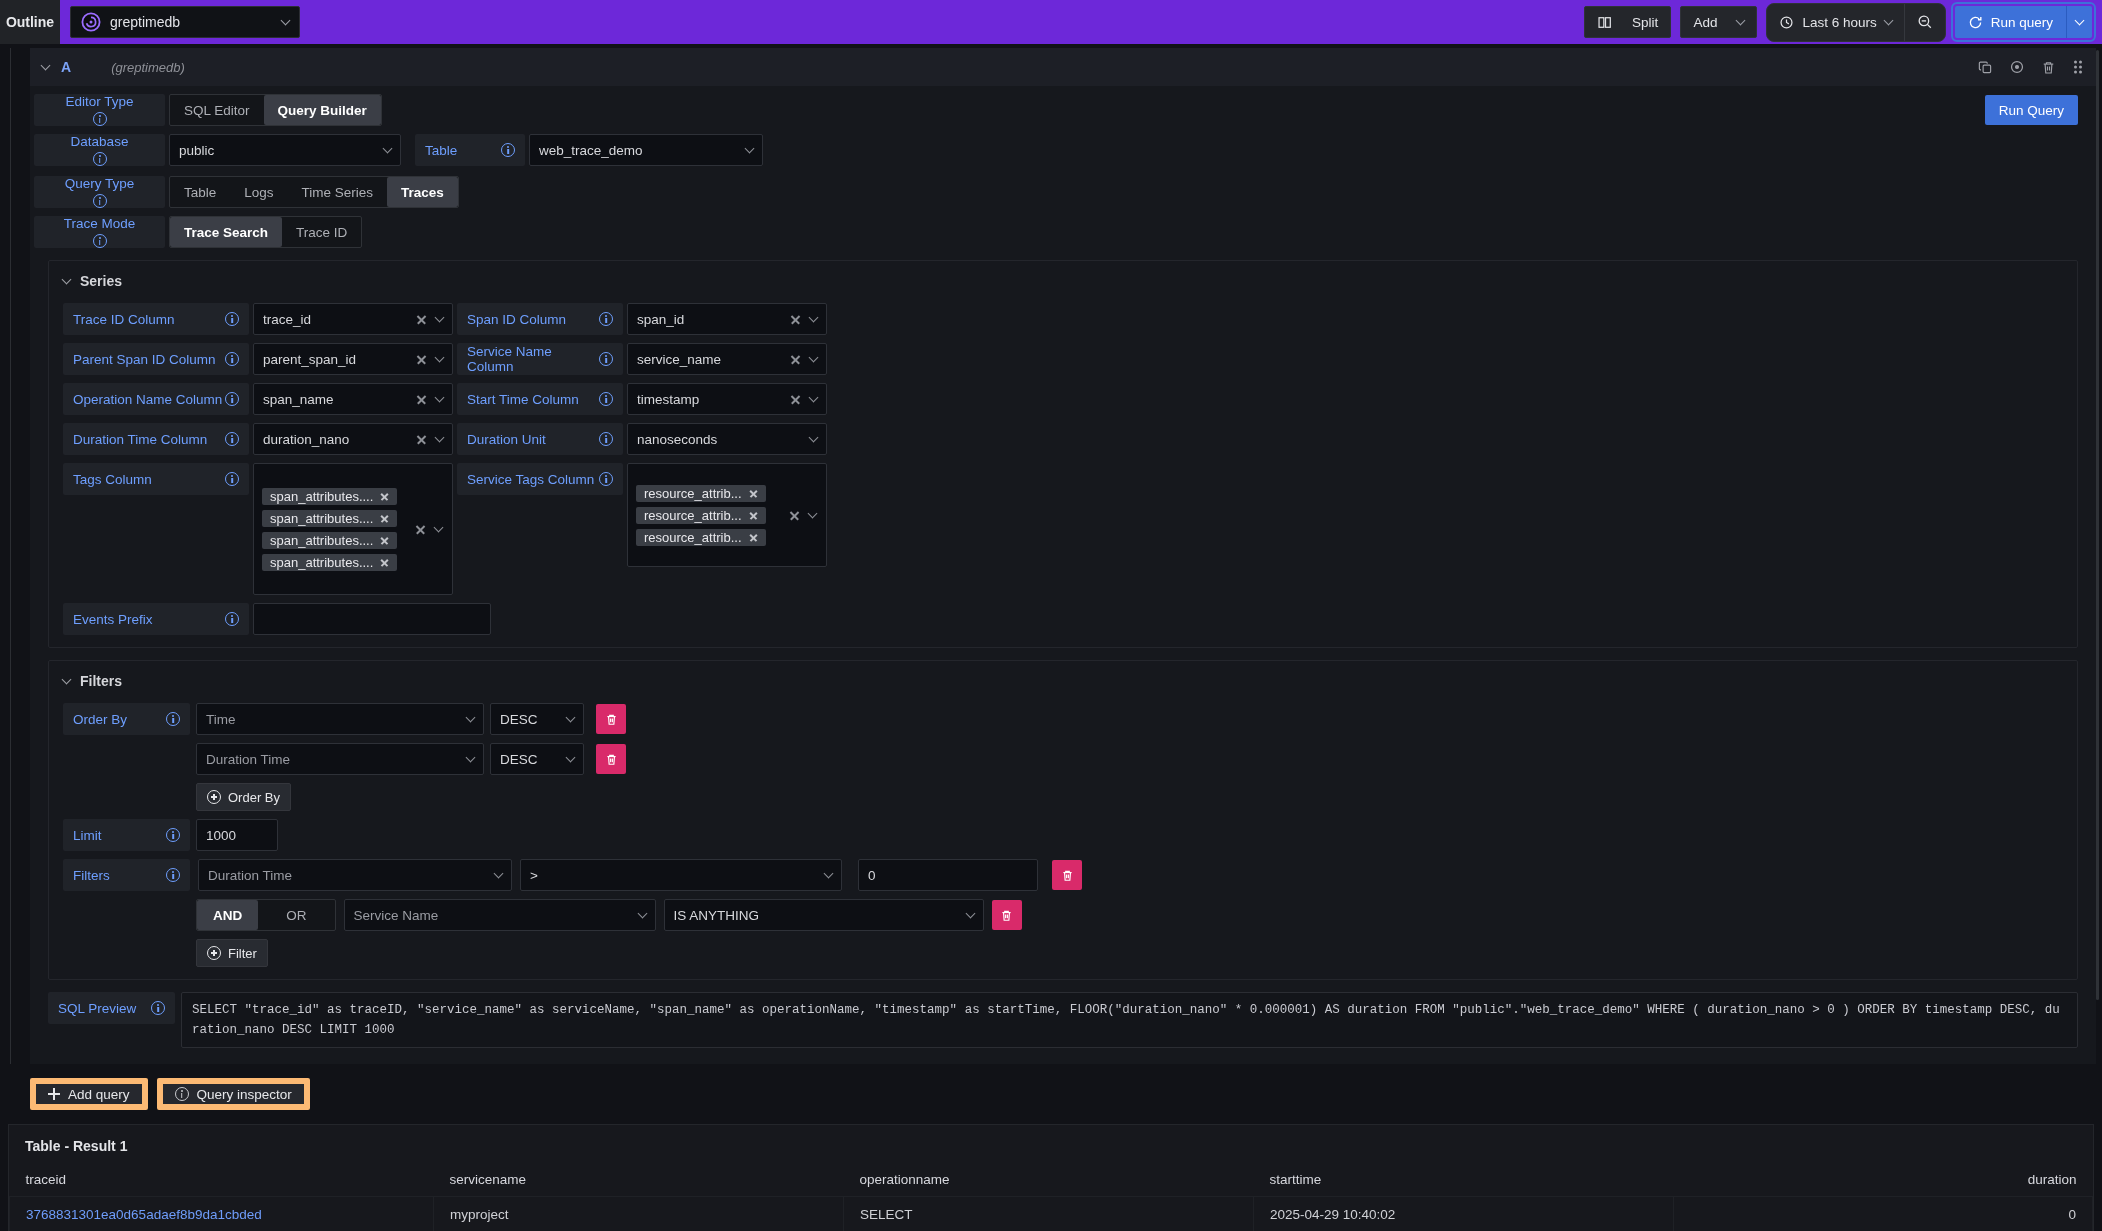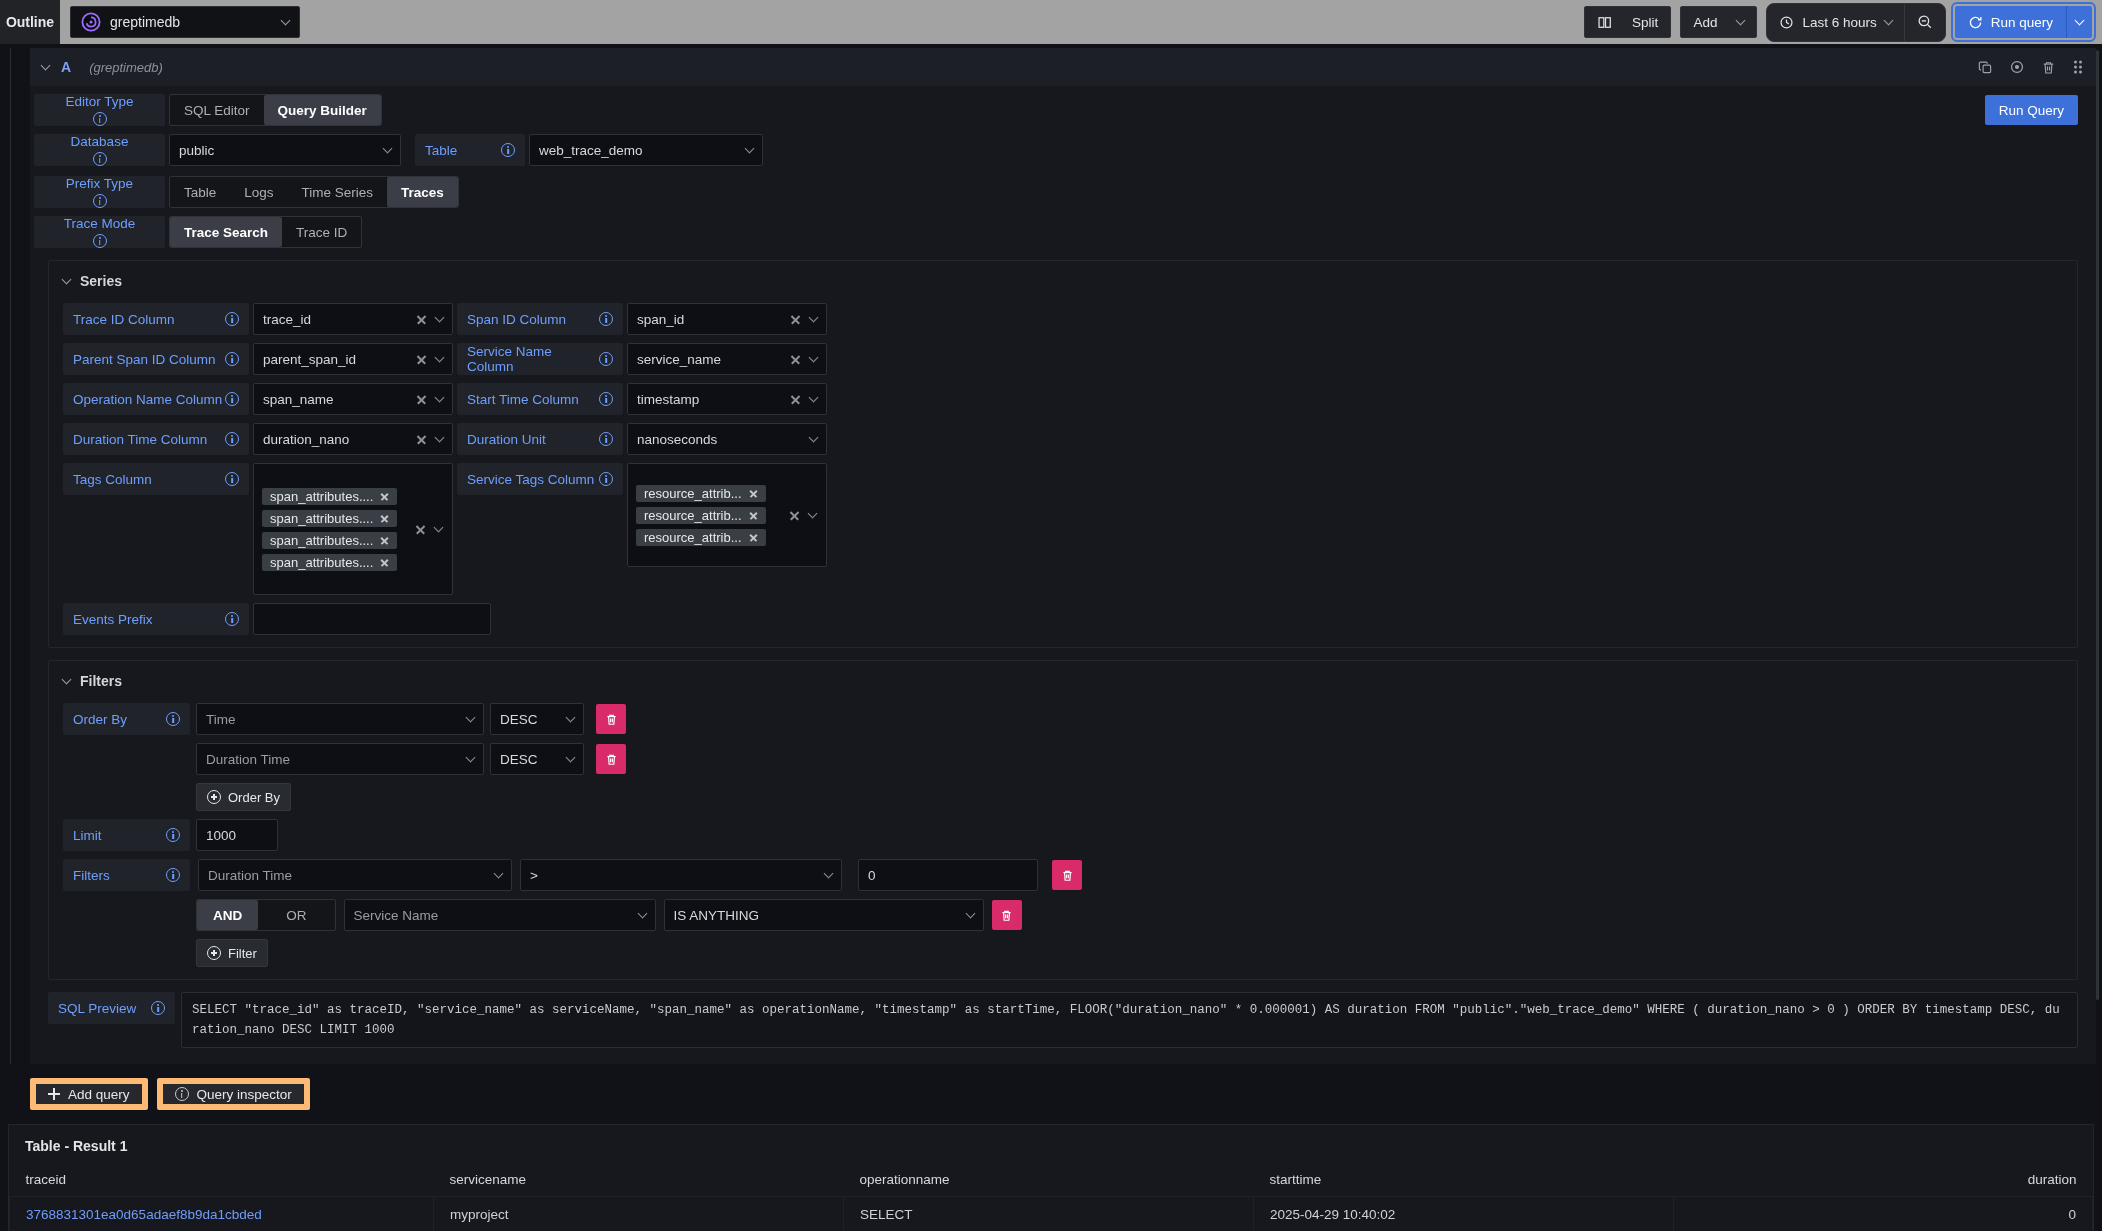--- a/index.html
+++ b/index.html
@@ -22,37 +22,37 @@
   .i-plus { width:12px;height:12px;position:relative;display:inline-block;flex:none; }
   .i-plus::before,.i-plus::after { content:"";position:absolute;background:currentColor; }
   .i-plus::before { left:0;top:5px;width:12px;height:1.6px; }
   .i-plus::after { top:0;left:5px;width:1.6px;height:12px; }
   .i-plusc { width:14px;height:14px;border:1.3px solid currentColor;border-radius:50%;position:relative;display:inline-block;flex:none; }
   .i-plusc::before,.i-plusc::after { content:"";position:absolute;background:currentColor; }
   .i-plusc::before { left:2.6px;top:5.4px;width:6.5px;height:1.4px; }
   .i-plusc::after { top:2.6px;left:5.4px;width:1.4px;height:6.5px; }
   svg { display:block; }
   
-  .topbar { height:44px;background:#a3a3a3;display:flex;align-items:center;padding-right:10px; }
+  .topbar { height:44px;background:#6d28d9;display:flex;align-items:center;padding-right:10px; }
   .outline-btn { height:44px;width:60px;background:#212327;color:#e8e9ec;font-weight:700;font-size:14px;display:flex;align-items:center;justify-content:center;flex:none; }
   .ds-picker { margin-left:10px;height:32px;width:230px;background:#101216;border:1px solid #2c2e34;border-radius:2px;display:flex;align-items:center;gap:9px;padding:0 10px;color:#e3e4e8;font-weight:500; }
   .ds-picker .i-chev { margin-left:auto;color:#9da0a8; }
   .tb-right { margin-left:auto;display:flex;align-items:center;gap:9px; }
   .tb-btn { height:32px;background:#24262b;border:1px solid #2f3238;border-radius:2px;color:#e3e4e8;font-weight:500;font-size:13.5px;display:flex;align-items:center;gap:20px;padding:0 12px;cursor:pointer; }
   .tb-group { display:flex;align-items:stretch;height:39px;border:1px solid #2f3238;border-radius:8px;background:#24262b; }
   .tb-group .seg { display:flex;align-items:center;gap:8px;padding:0 12px;color:#e3e4e8;font-weight:500;font-size:13.5px; }
   .tb-group .divider { width:1px;background:#35383e; }
   .runq { display:flex;align-items:stretch;height:32px;border-radius:2px;overflow:hidden;outline:2px solid #3d71d9;outline-offset:2px; }
   .runq .main { background:#3d71d9;color:#fff;display:flex;align-items:center;gap:8px;padding:0 13px;font-weight:500;font-size:13.5px; }
   .runq .caret { background:#3d71d9;border-left:1px solid #2b5cc0;width:26px;display:flex;align-items:center;justify-content:center;color:#fff; }
   
   .qwrap { margin:4px 6px 0 10px;border-left:1px solid #2c2e33;padding-left:19px; }
   .qhead { height:38px;background:#1d1f26;display:flex;align-items:center;padding:0 12px;gap:12px; }
   .qhead .refid { color:#7ba2f6;font-weight:700;font-size:14px; }
-  .qhead .dshint { color:#8e9097;font-style:italic;font-size:13px;margin-left:6px; }
+  .qhead .dshint { color:#8e9097;font-style:italic;font-size:13px;margin-left:28px; }
   .qhead .hicons { margin-left:auto;display:flex;align-items:center;gap:16px;color:#9fa1a8; }
   .qbody { background:#16181d;padding:8px 10px 16px 4px; }
   .frow { display:flex;align-items:center;gap:4px;margin-bottom:8px; }
   .flabel { display:flex;align-items:center;justify-content:space-between;background:#202329;color:#6e9fff;font-weight:500;font-size:13.5px;height:32px;padding:0 10px;border-radius:2px;flex:none; }
   .w-lbl { width:131px;flex-direction:column; } .w-lbl2 { width:110px; } .w-lblf { width:127px; }
   .seggrp { display:flex;align-items:center;height:32px;border:1px solid #2f3237;border-radius:2px;background:#131519;padding:0; }
   .seggrp .opt { height:30px;display:flex;align-items:center;padding:0 14px;color:#aeb0b6;font-size:13.5px;cursor:pointer;border-radius:2px; }
   .seggrp .opt.active { background:#3b3e46;color:#fff;font-weight:700; }
   .select { display:flex;align-items:center;background:#0d0f14;border:1px solid #2e3138;border-radius:2px;height:32px;padding:0 9px;color:#d8d9dd;font-size:13.5px; }
   .select .icons { margin-left:auto;display:flex;align-items:center;gap:9px;color:#8e9197;padding-left:8px; }
@@ -229,21 +229,21 @@
       <div class="select" style="width:234px;">
         <span>web_trace_demo</span>
         <span class="icons">
             <span class="i-chev"></span>
           </span>
       </div>
     </div>
 
     <div class="frow" style="margin-top:10px;">
       <div class="flabel w-lbl">
-        <span>Prefix Type</span>
+        <span>Query Type</span>
         <span class="i-info"></span>
       </div>
       <div class="seggrp">
         <div class="opt">Table</div>
         <div class="opt">Logs</div>
         <div class="opt">Time Series</div>
         <div class="opt active">Traces</div>
       </div>
     </div>
 

